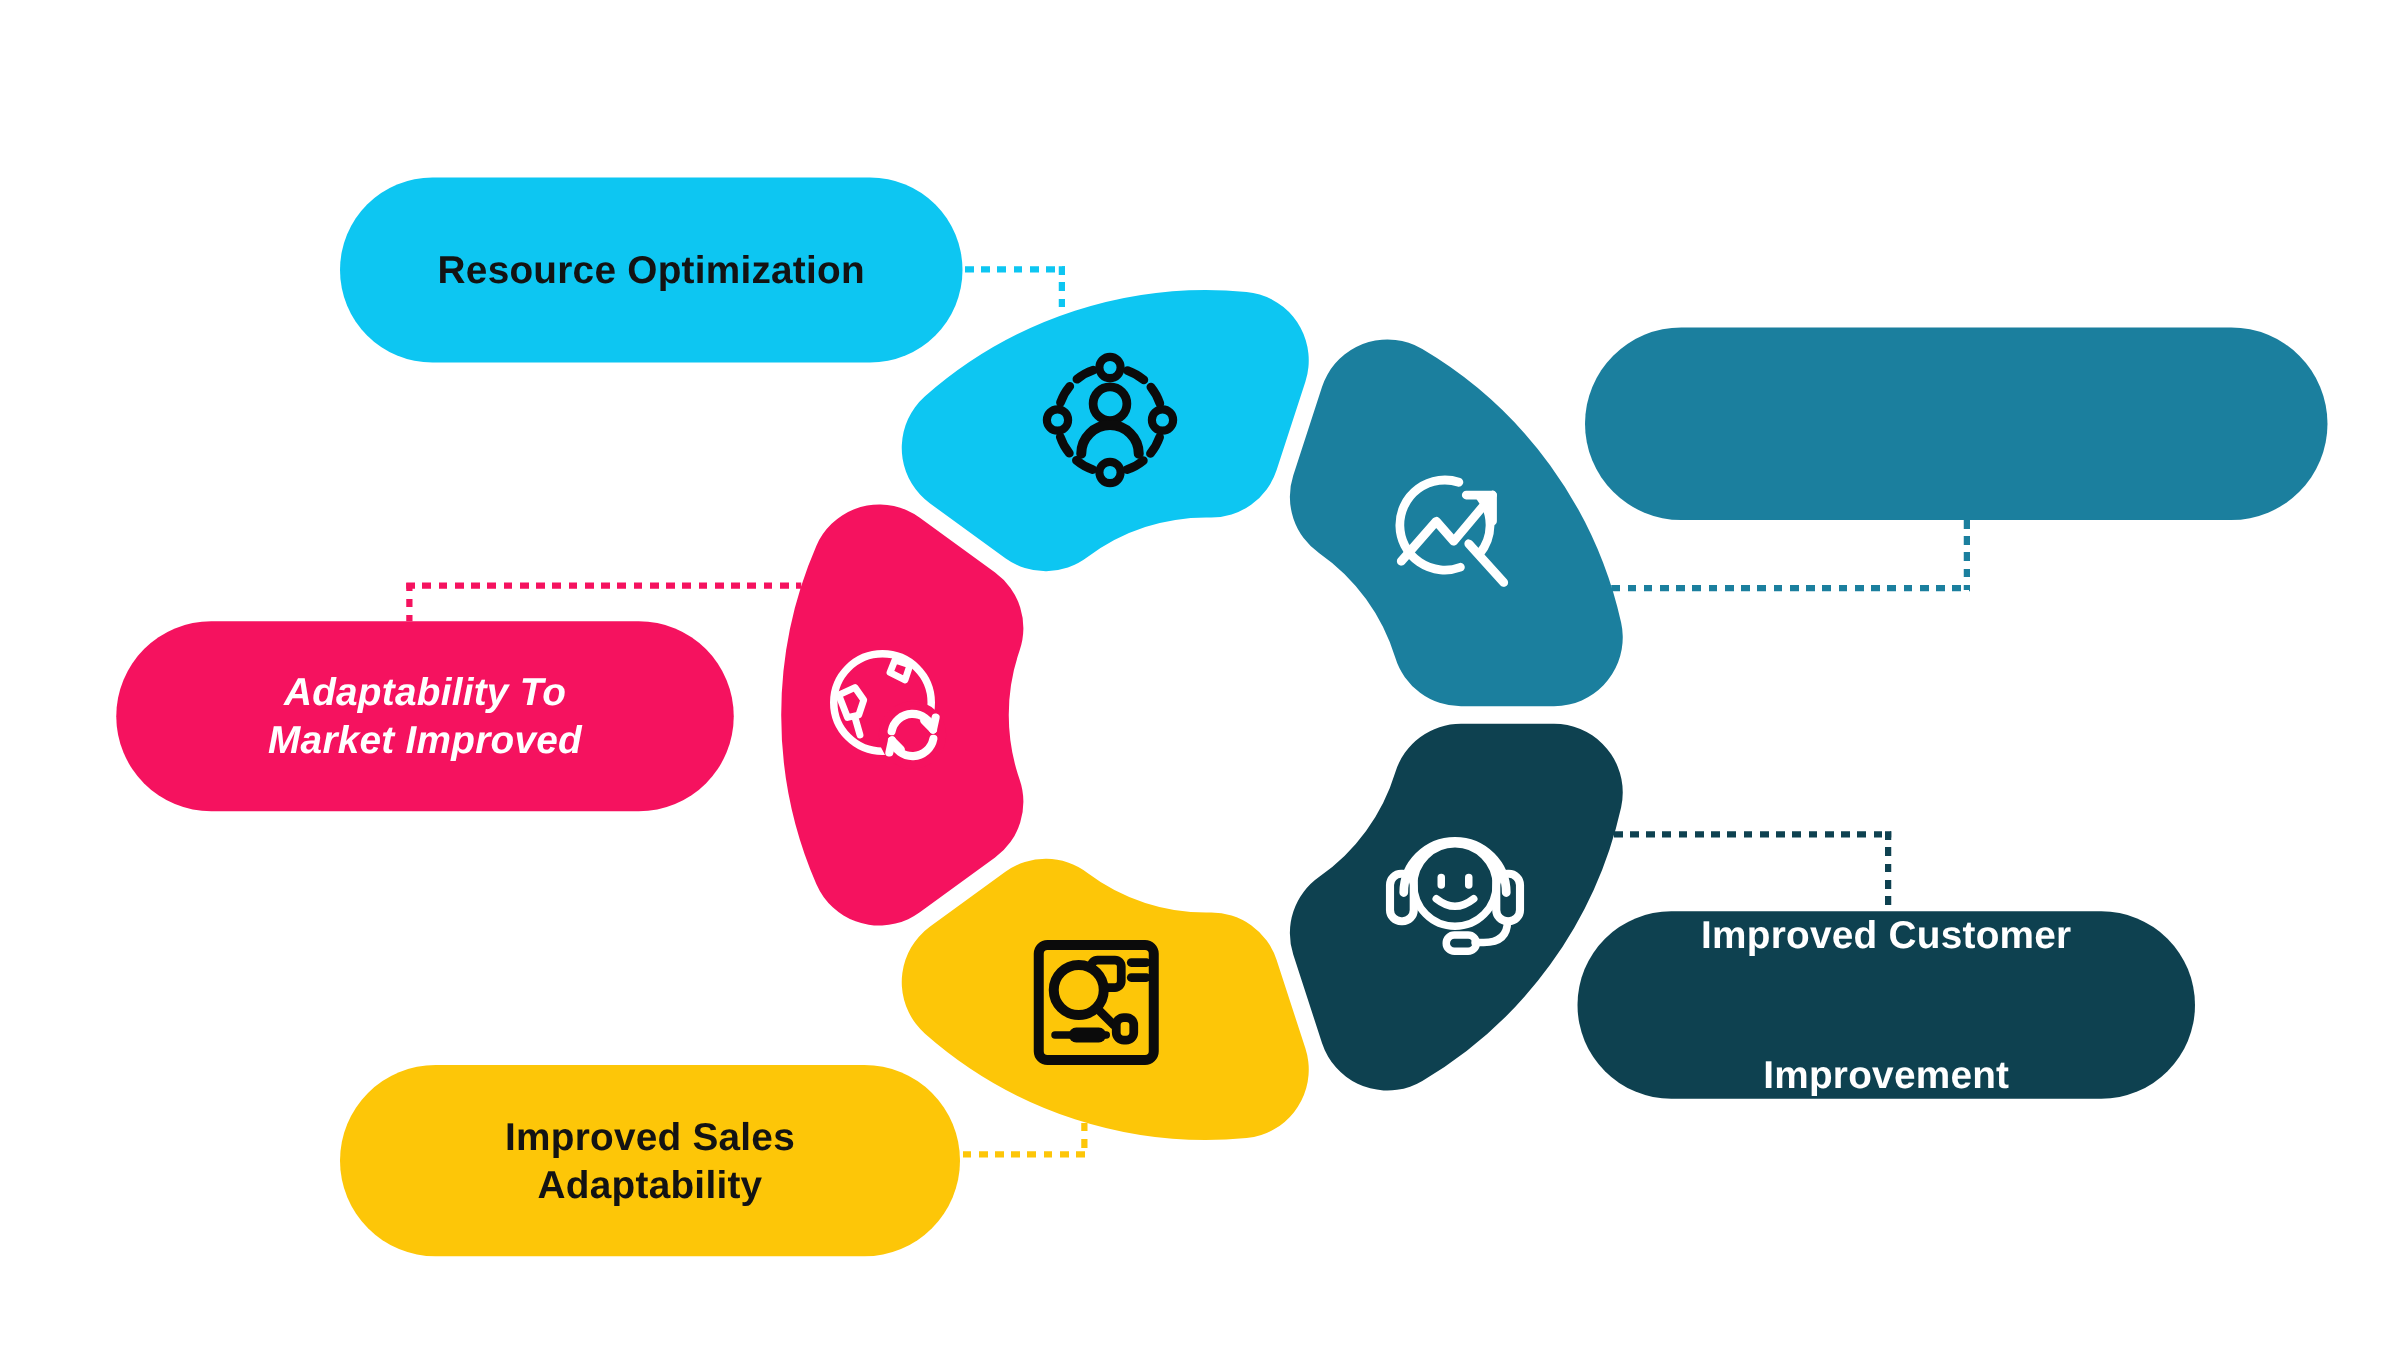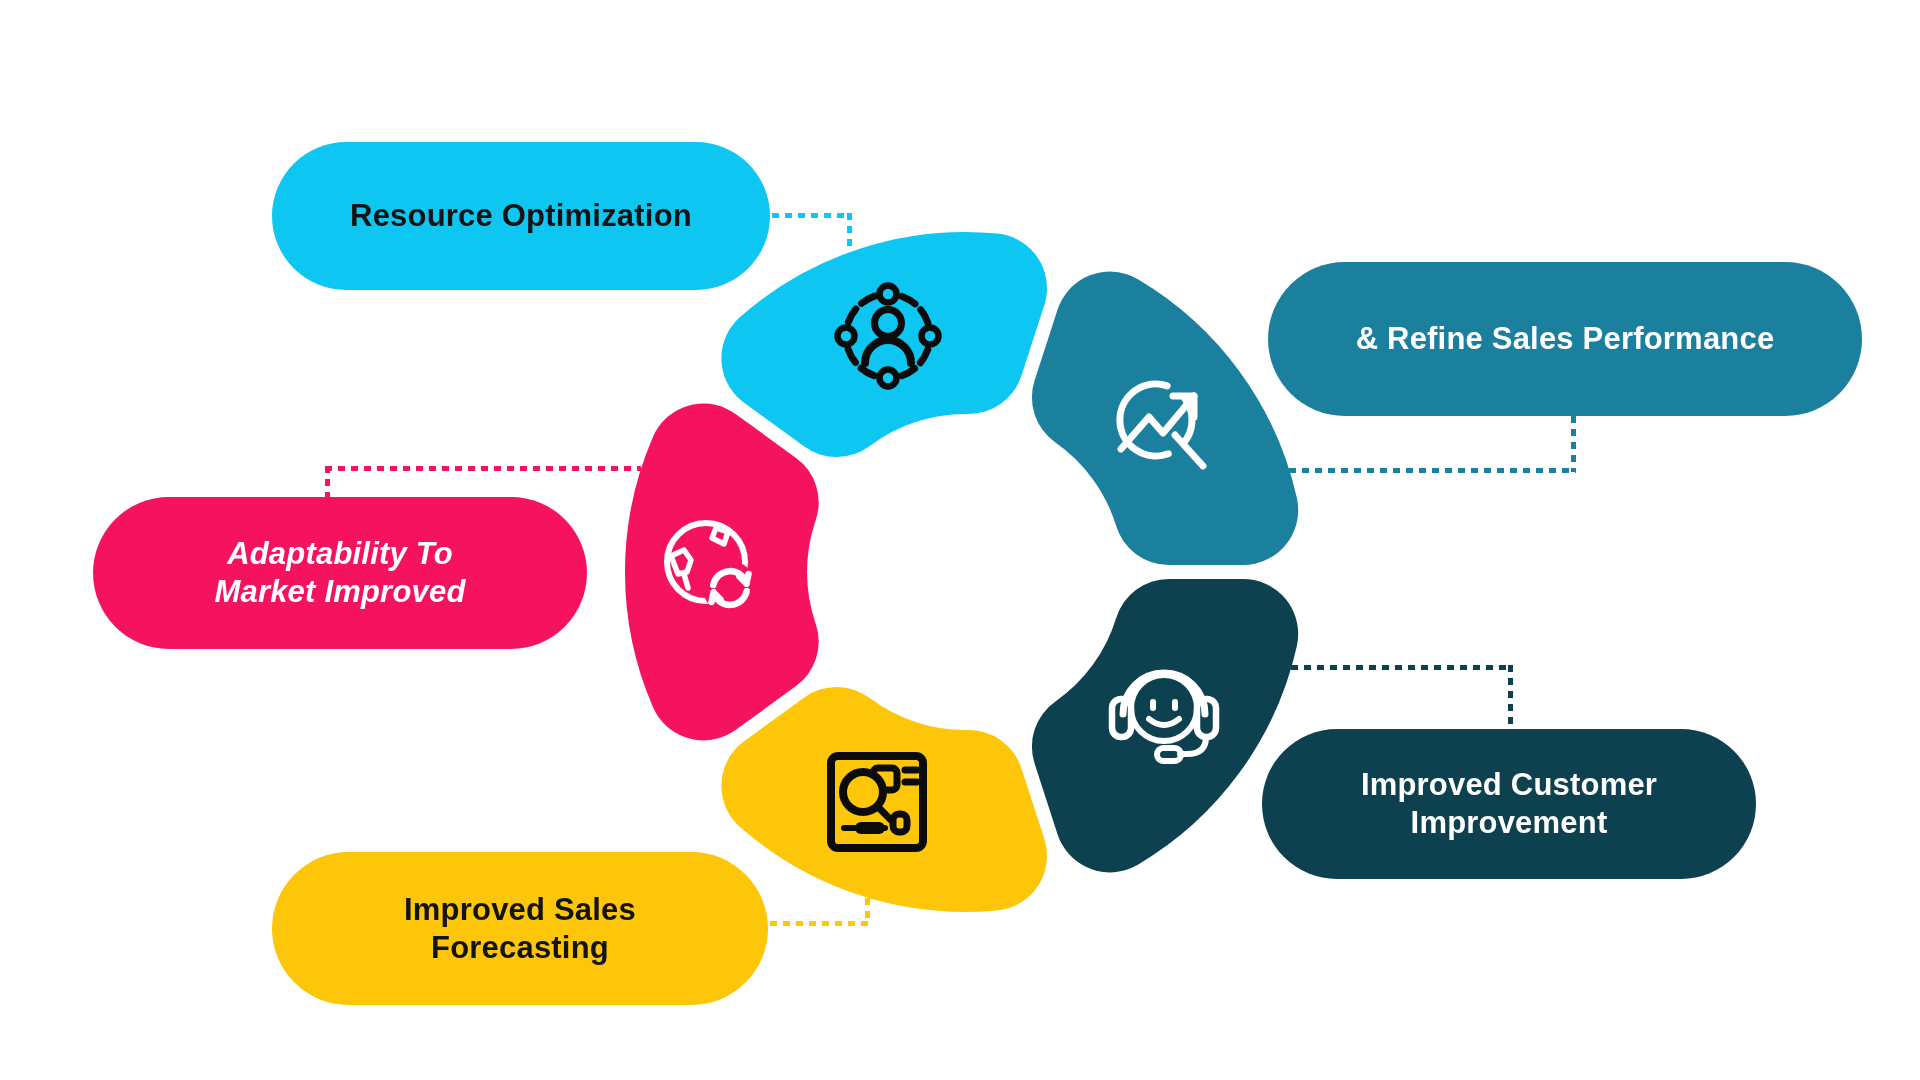--- a/index.html
+++ b/index.html
@@ -105,31 +105,30 @@
   <div class="dash" style="left: 865px; top: 866px; width: 5px; height: 25px; background: repeating-linear-gradient(rgb(253, 198, 8) 0px, rgb(253, 198, 8) 7px, transparent 7px, transparent 13px);"></div>
 
   <div class="dash" style="left: 325px; top: 434px; width: 5px; height: 31px; background: repeating-linear-gradient(rgb(245, 18, 95) 0px, rgb(245, 18, 95) 7px, transparent 7px, transparent 13px);"></div>
   <div class="dash" style="left: 325px; top: 434px; width: 316px; height: 5px; background: repeating-linear-gradient(90deg, rgb(245, 18, 95) 0px, rgb(245, 18, 95) 7px, transparent 7px, transparent 13px);"></div>
 
   <div class="pill" style="left: 272px; top: 110px; width: 498px; height: 148px; border-radius: 74px; background: rgb(13, 198, 242); color: rgb(19, 19, 19);">
     <span>Resource Optimization</span>
   </div>
 
   <div class="pill" style="left: 1268px; top: 230px; width: 594px; height: 154px; border-radius: 77px; background: rgb(27, 127, 158); color: rgb(255, 255, 255);">
-    <span>&amp; Refine Sales Performance</span>
   </div>
 
-  <div class="pill" style="left: 1262px; top: 697px; width: 494px; height: 150px; border-radius: 75px; background: rgb(14, 65, 80); color: rgb(255, 255, 255);">
+  <div class="pill" style="left: 1262px; top: 697px; width: 494px; height: 150px; border-radius: 75px; background: rgb(14, 65, 80); color: rgb(255, 255, 255); justify-content: space-between;">
     <span>Improved Customer</span>
     <span>Improvement</span>
   </div>
 
   <div class="pill" style="left: 272px; top: 820px; width: 496px; height: 153px; border-radius: 77px; background: rgb(253, 198, 8); color: rgb(19, 19, 19);">
     <span>Improved Sales</span>
-    <span>Forecasting</span>
+    <span>Adaptability</span>
   </div>
 
   <div class="pill" style="left: 93px; top: 465px; width: 494px; height: 152px; border-radius: 76px; background: rgb(245, 18, 95); color: rgb(255, 255, 255); font-style: italic;">
     <span>Adaptability To</span>
     <span>Market Improved</span>
   </div>
 
 </div>
 
 </body></html>

